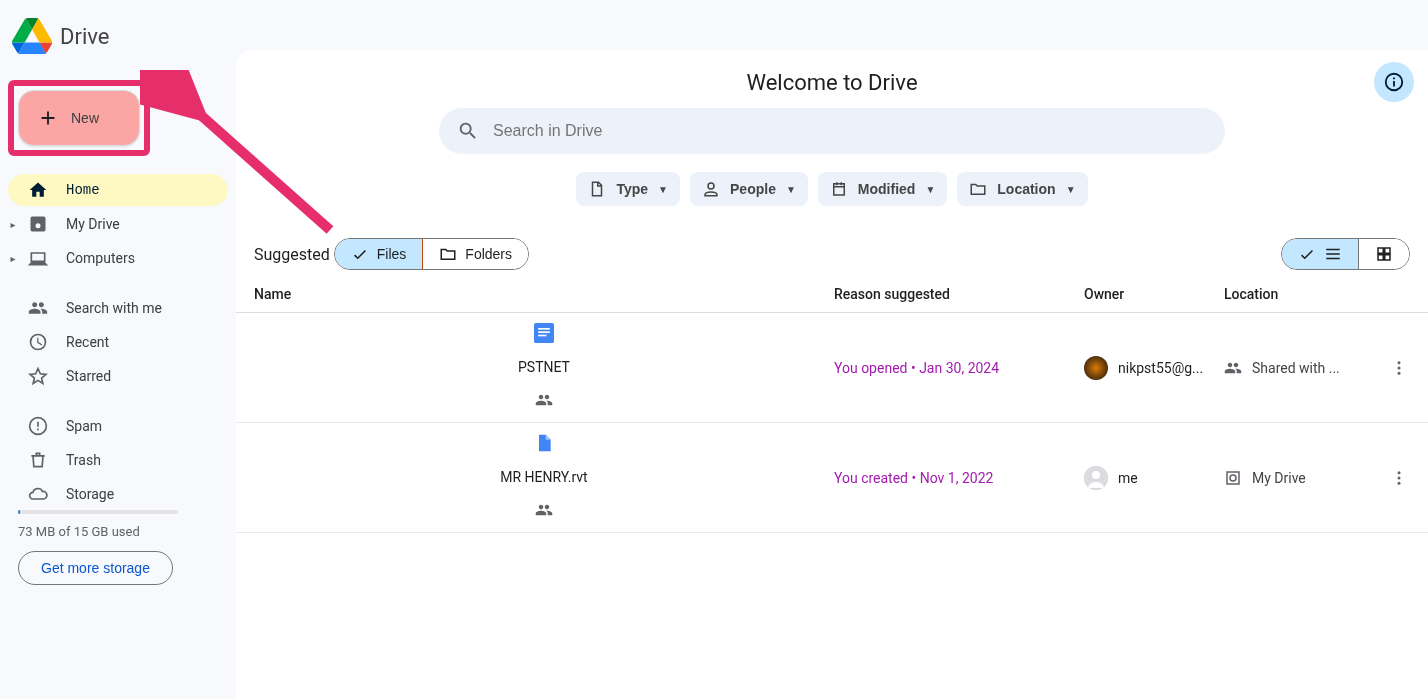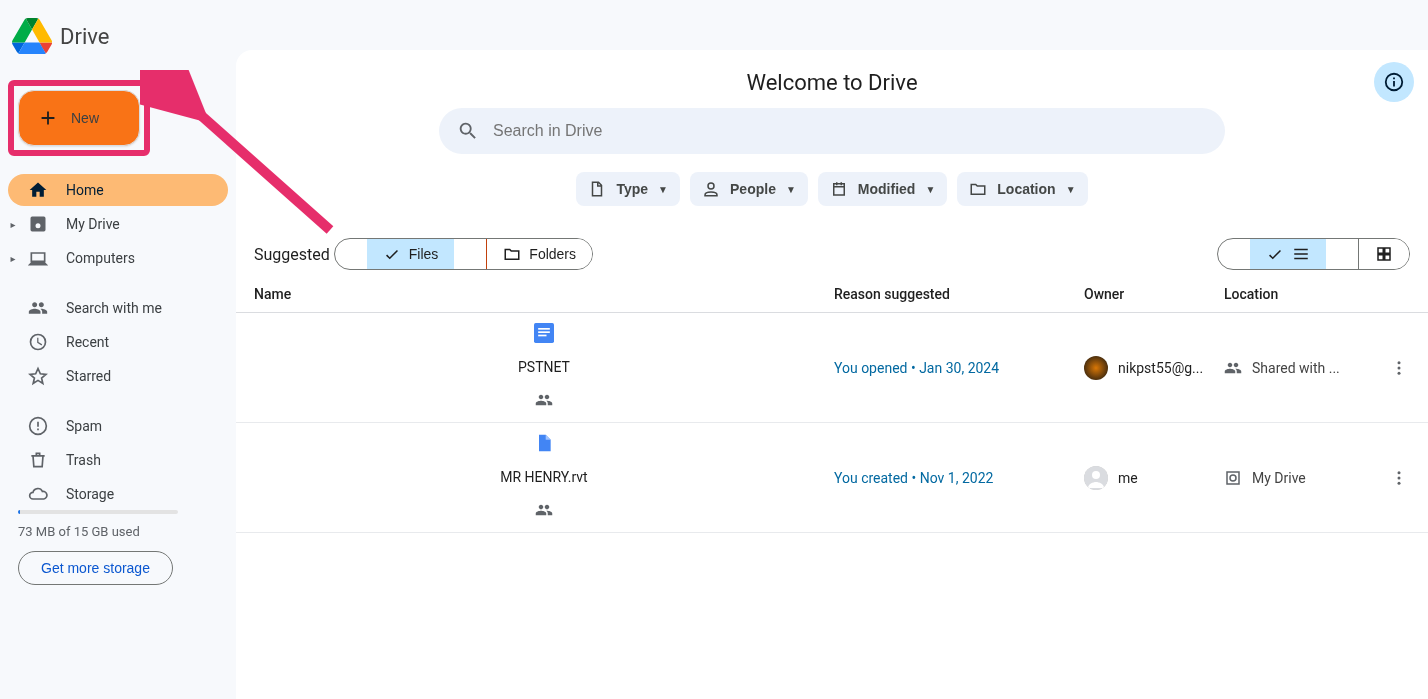--- a/index.html
+++ b/index.html
@@ -3,24 +3,24 @@
 <meta charset="utf-8">
 <style>
   * { box-sizing: border-box; margin: 0; padding: 0; }
   body { font-family: "Google Sans", Roboto, Arial, sans-serif; background: #f7f9fc; color: #1f1f1f; width:1428px; height:699px; overflow:hidden; position:relative;}
   .app { display:flex; height:100%; }
   .sidebar { width:236px; background:#f7f9fc; padding:16px 8px 0 8px; display:flex; flex-direction:column;}
   .logo-row { display:flex; align-items:center; gap:8px; padding-left:4px; margin-bottom:24px;}
   .logo { width:40px; height:40px; }
   .app-name { font-size:22px; color:#444; }
   .annot-box { border:6px solid #e62e6b; padding:4px; border-radius:6px; width:142px; position:relative;}
-  .new-btn { background:#f97316; border:1px solid #dadce0; border-radius:16px; height:56px; width:100%; display:flex; align-items:center; gap:12px; padding:8px 18px; font-size:14px; color:#3c4043; box-shadow:0 1px 2px rgba(0,0,0,.1); cursor:pointer;}
+  .new-btn { background:#fca5a5; border:1px solid #dadce0; border-radius:16px; height:56px; width:100%; display:flex; align-items:center; gap:12px; padding:8px 18px; font-size:14px; color:#3c4043; box-shadow:0 1px 2px rgba(0,0,0,.1); cursor:pointer;}
   .nav-list { list-style:none; margin-top:18px; display:flex; flex-direction:column; gap:2px;}
   .nav-item { display:flex; align-items:center; gap:18px; height:32px; border-radius:16px; padding:0 14px; font-size:14px; color:#3c4043; cursor:pointer;}
-  .nav-item.active { background:#fdba74; color:#001d35; }
+  .nav-item.active { background:#fef9c3; color:#001d35;font-family:Liberation Mono, monospace; }
   .nav-item svg { width:20px; height:20px; fill:#5f6368; flex-shrink:0;}
   .nav-item.active svg { fill:#001d35; }
   .nav-item .caret { width:6px; display:flex; justify-content:center; color:#5f6368; font-size:10px; margin-left:-12px; margin-right:-6px;}
   .storage { padding:0 10px; }
   .storage-bar { width:160px; height:4px; background:#e3e3e3; border-radius:2px; margin-bottom:10px; overflow:hidden;}
   .storage-fill { height:100%; background:#1a73e8; width:1%;}
   .storage-text { font-size:13px; color:#5f6368; margin-bottom:12px;}
   .storage-btn { border:1px solid #747775; border-radius:20px; background:transparent; padding:8px 22px; font-size:14px; color:#0b57d0; cursor:pointer;}
   .main { flex:1; background:#fff; border-top-left-radius:16px; margin-top:50px; display:flex; flex-direction:column; overflow:hidden;}
   .hdr { display:flex; justify-content:center; align-items:center; height:52px; position:relative; margin-top:6px;}
@@ -29,38 +29,38 @@
   .search { width:786px; margin:0 auto; height:46px; background:#edf2fa; border-radius:24px; display:flex; align-items:center; padding:0 18px; gap:14px; }
   .search svg{width:22px;height:22px;fill:#5f6368;}
   .search input { flex:1; border:none; background:transparent; font-size:16px; color:#5f6368; outline:none;}
   .chips { display:flex; gap:10px; justify-content:center; margin-top:18px;}
   .chip { display:flex; align-items:center; gap:10px; background:#edf2fa; border:none; height:34px; border-radius:8px; padding:0 12px; font-size:14px; color:#444746; cursor:pointer;font-weight:bold;}
   .chip svg { width:18px; height:18px; fill:#444746;}
   .chip .drop { font-size:10px; color:#444746;}
   .toolbar { display:flex; align-items:center; margin-top:32px; padding:0 18px 6px 18px; gap:4px;}
   .sugg-label { font-size:16px; color:#1f1f1f;}
   .seg-group { display:flex; border:1px solid #747775; border-radius:20px; overflow:hidden;}
-  .seg { display:flex; align-items:center; gap:8px; padding:6px 16px; font-size:14px; color:#1f1f1f; cursor:pointer; border:none; background:#fff;margin-left:32px;}
+  .seg { display:flex; align-items:center; gap:8px; padding:6px 16px; font-size:14px; color:#1f1f1f; cursor:pointer; border:none; background:#fff;}
   .seg.active { background:#c2e7ff;}
   .seg svg{width:18px;height:18px;fill:#1f1f1f;}
   .view-toggle { margin-left:auto; }
   .thead { display:grid; grid-template-columns: 580px 250px 140px 160px 40px; padding:10px 18px; font-size:14px; color:#1f1f1f; border-bottom:1px solid #dadce0; font-weight:500;}
   .file-row-list { display:flex; flex-direction:column; }
   .file-row { display:grid; grid-template-columns: 580px 250px 140px 160px 40px; align-items:center; padding:10px 18px; font-size:14px; color:#1f1f1f; border-bottom:1px solid #e8eaed; cursor:pointer;}
   .cell-name { display:flex; align-items:center; gap:16px;flex-direction:column;}
   .file-icon { width:20px; height:20px; }
   .shared-icon svg{width:18px;height:18px;fill:#5f6368;}
   .cell-owner { display:flex; align-items:center; gap:10px;}
   .avatar { width:24px; height:24px; border-radius:50%; background:#ccc; display:flex; align-items:center; justify-content:center; overflow:hidden;}
   .avatar svg{width:24px;height:24px;fill:#bdbdbd;}
   .cell-loc { display:flex; align-items:center; gap:10px; color:#444;}
   .cell-loc svg{width:18px;height:18px;fill:#5f6368;}
   .more-btn { background:none; border:none; cursor:pointer; width:30px; height:30px; border-radius:50%; display:flex; align-items:center; justify-content:center;}
   .more-btn svg{width:18px;height:18px;fill:#5f6368;}
-  .reason { color:#0369a1;}
+  .reason { color:#a21caf;}
   
   .arrow { position:absolute; left:140px; top:70px; pointer-events:none;}
 </style>
 </head>
 <body>
 
 <div class="app">
   <aside class="sidebar">
     <div class="logo-row">
       <svg class="logo" viewBox="0 0 87 78">

